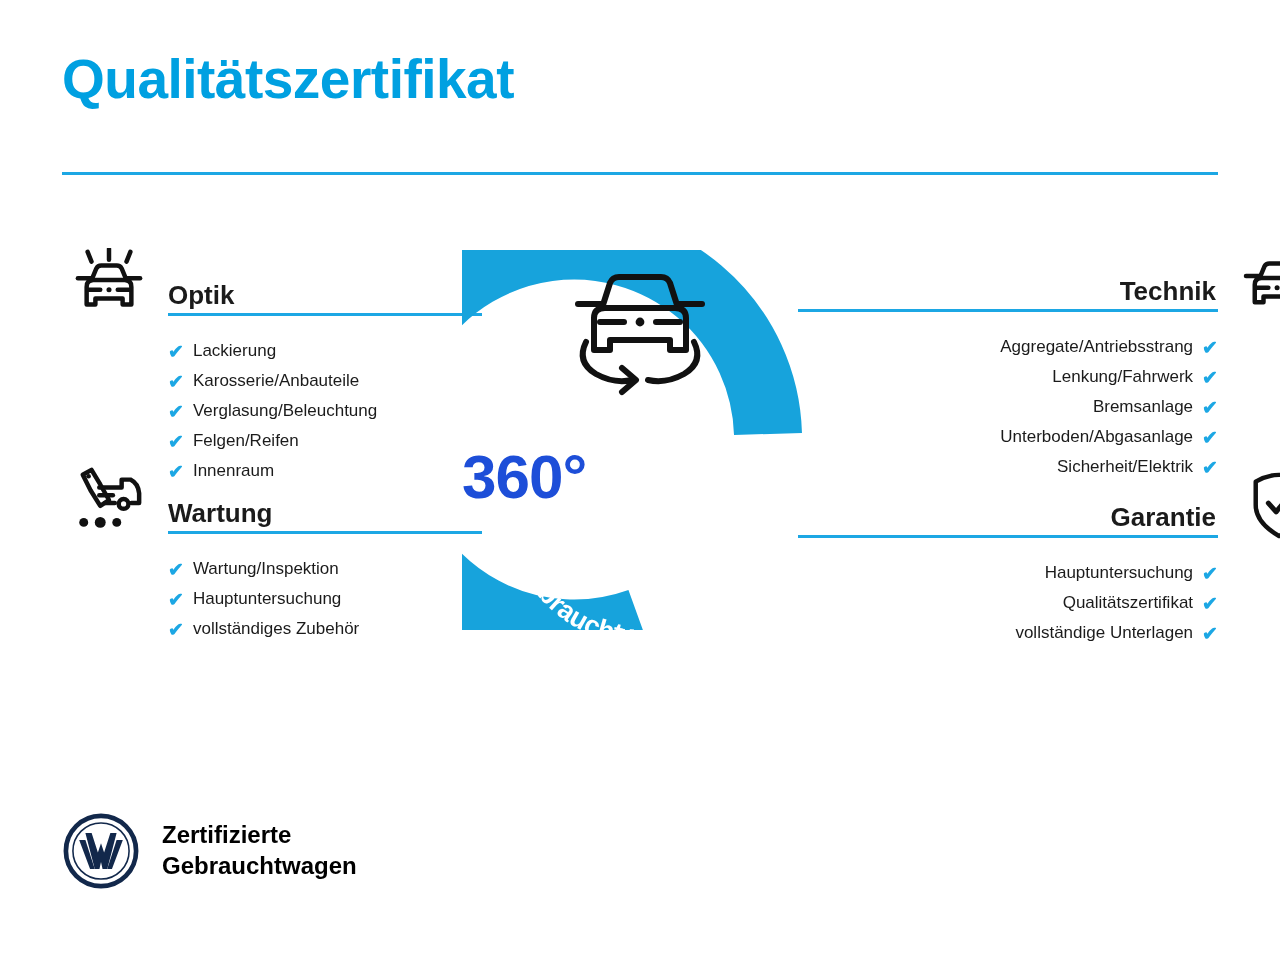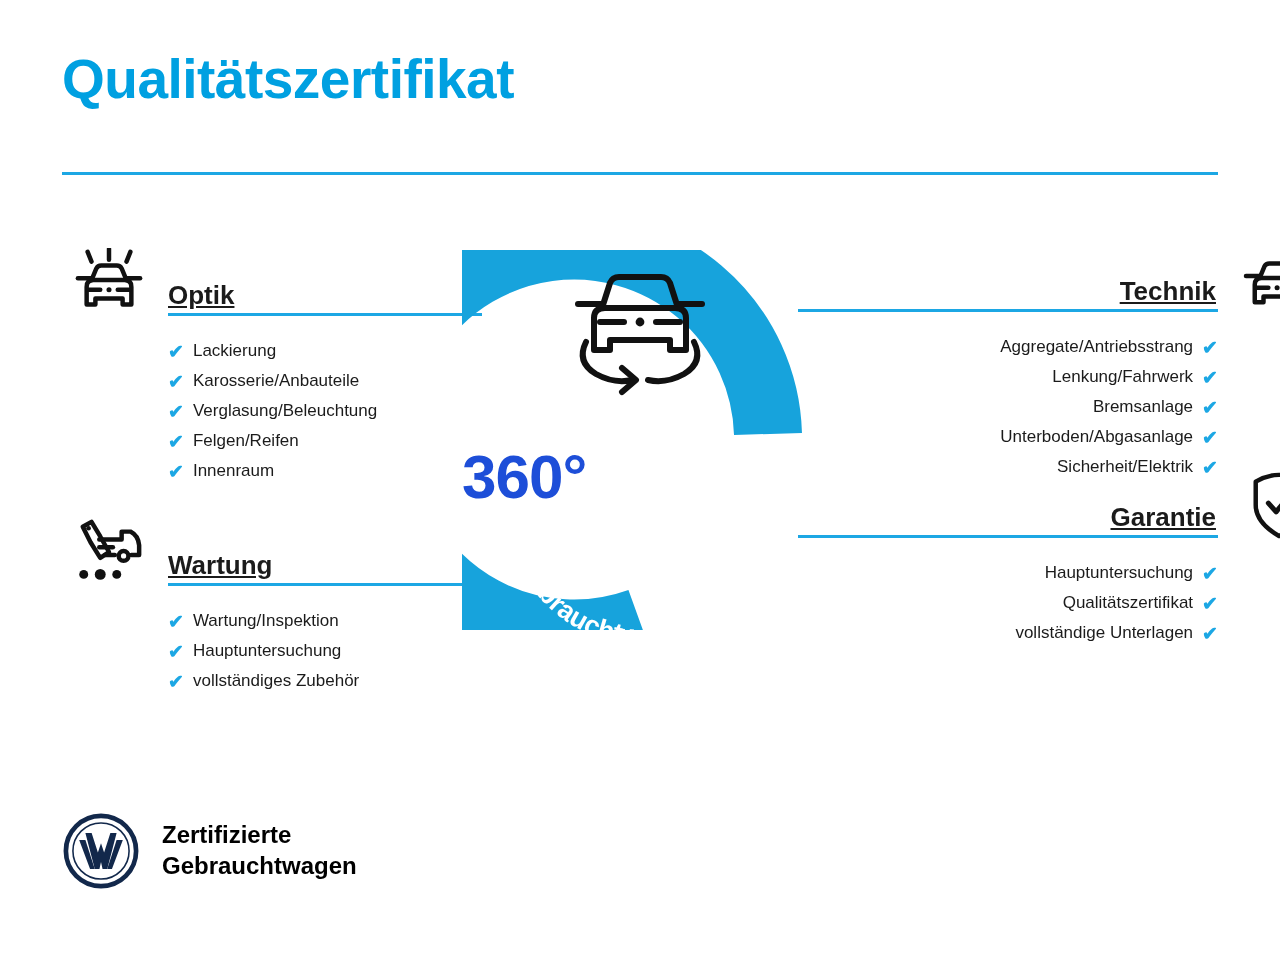--- a/index.html
+++ b/index.html
@@ -45,36 +45,35 @@
 
   
   .col {
     position: absolute;
     width: 420px;
   }
   .col-left  { left: 62px; }
   .col-right { left: 798px; }
 
   .sec-optik    { top: 258px; }
-  .sec-wartung  { top: 528px; }
+  .sec-wartung  { top: 476px; }
   .sec-technik  { top: 254px; }
   .sec-garantie { top: 480px; }
 
   .sec-head {
     position: relative;
     height: 64px;
   }
   .sec-title {
     font-size: 26px;
     font-weight: 700;
     color: #1b1b1b;
     line-height: 1;
     position: absolute;
     bottom: 14px;
-    text-decoration: underline;
   }
   .col-left .sec-title  { left: 106px; }
   .col-right .sec-title { right: 2px; }
 
   .sec-rule {
     position: absolute;
     bottom: 6px;
     height: 3px;
     background: #1CA7E4;
   }

